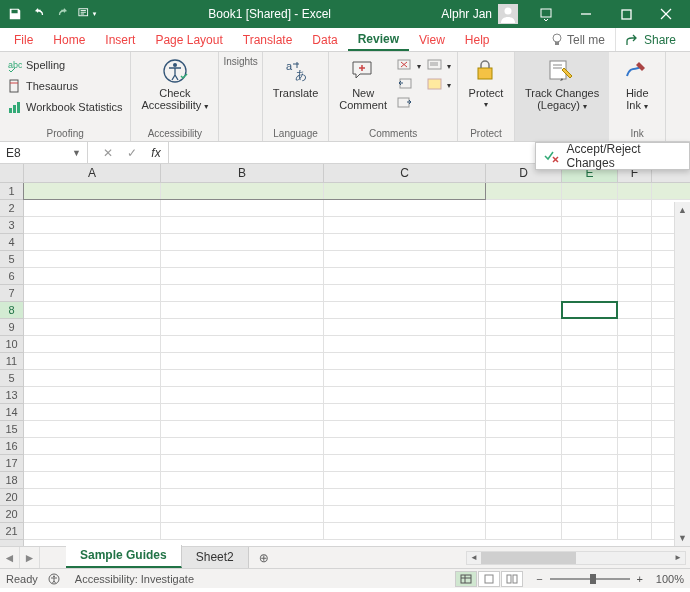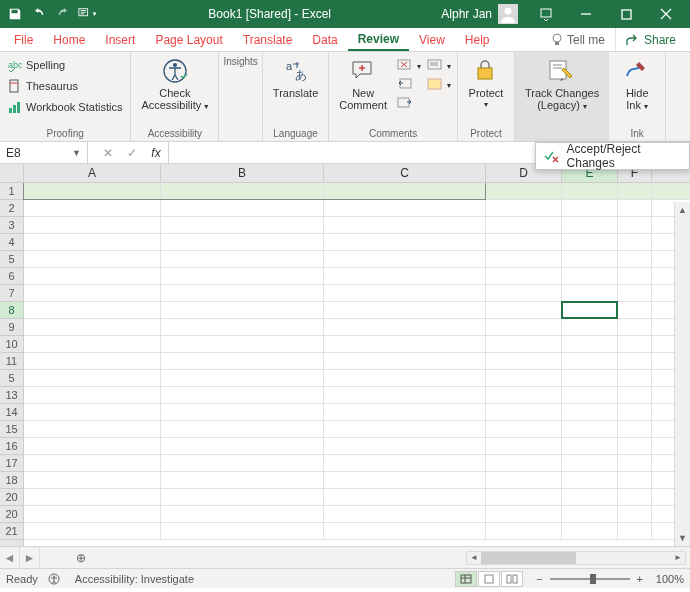--- a/index.html
+++ b/index.html
@@ -594,20 +594,24 @@
       <div class="track"></div>
       <div class="arrow" style="position:absolute;bottom:0;left:0;right:0">▼</div>
     </div>
   </div>
 </div>
 
 <div class="sheetbar">
   <div class="nav">◄</div>
   <div class="nav">►</div>
   <div style="width:26px"></div>
+  <div class="sheets">
+    <div class="sheet-tab active">Sample Guides</div>
+    <div class="sheet-tab">Sheet2</div>
+  </div>
   <div class="sheet-add">⊕</div>
   <div class="hscroll-area">
     <div class="hscroll">
       <div class="arrow">◄</div>
       <div class="track">
           <div class="thumb"></div>
         </div>
       <div class="arrow">►</div>
     </div>
   </div>

